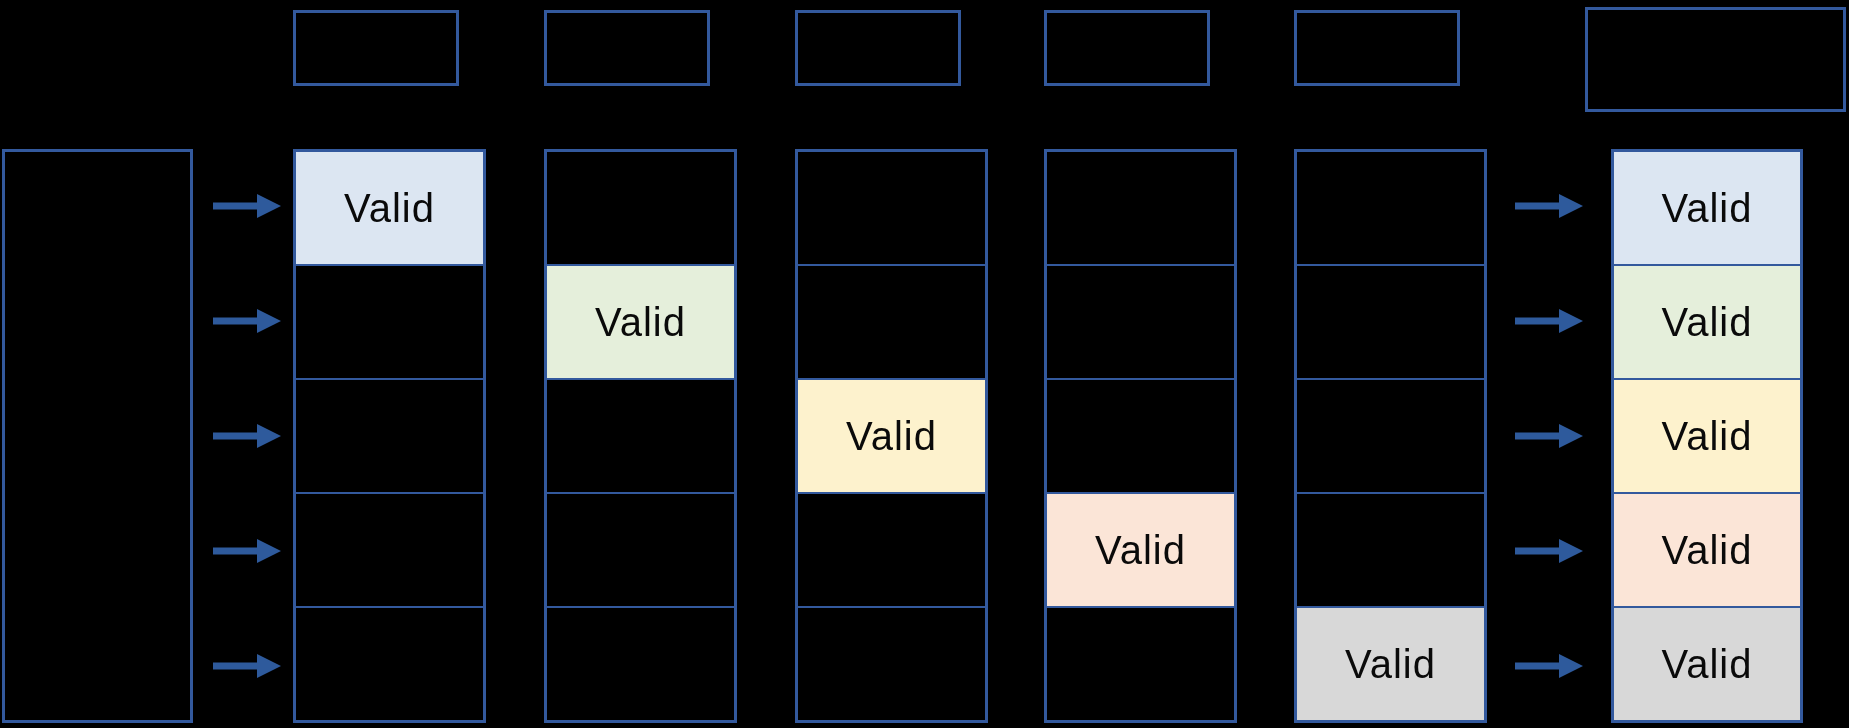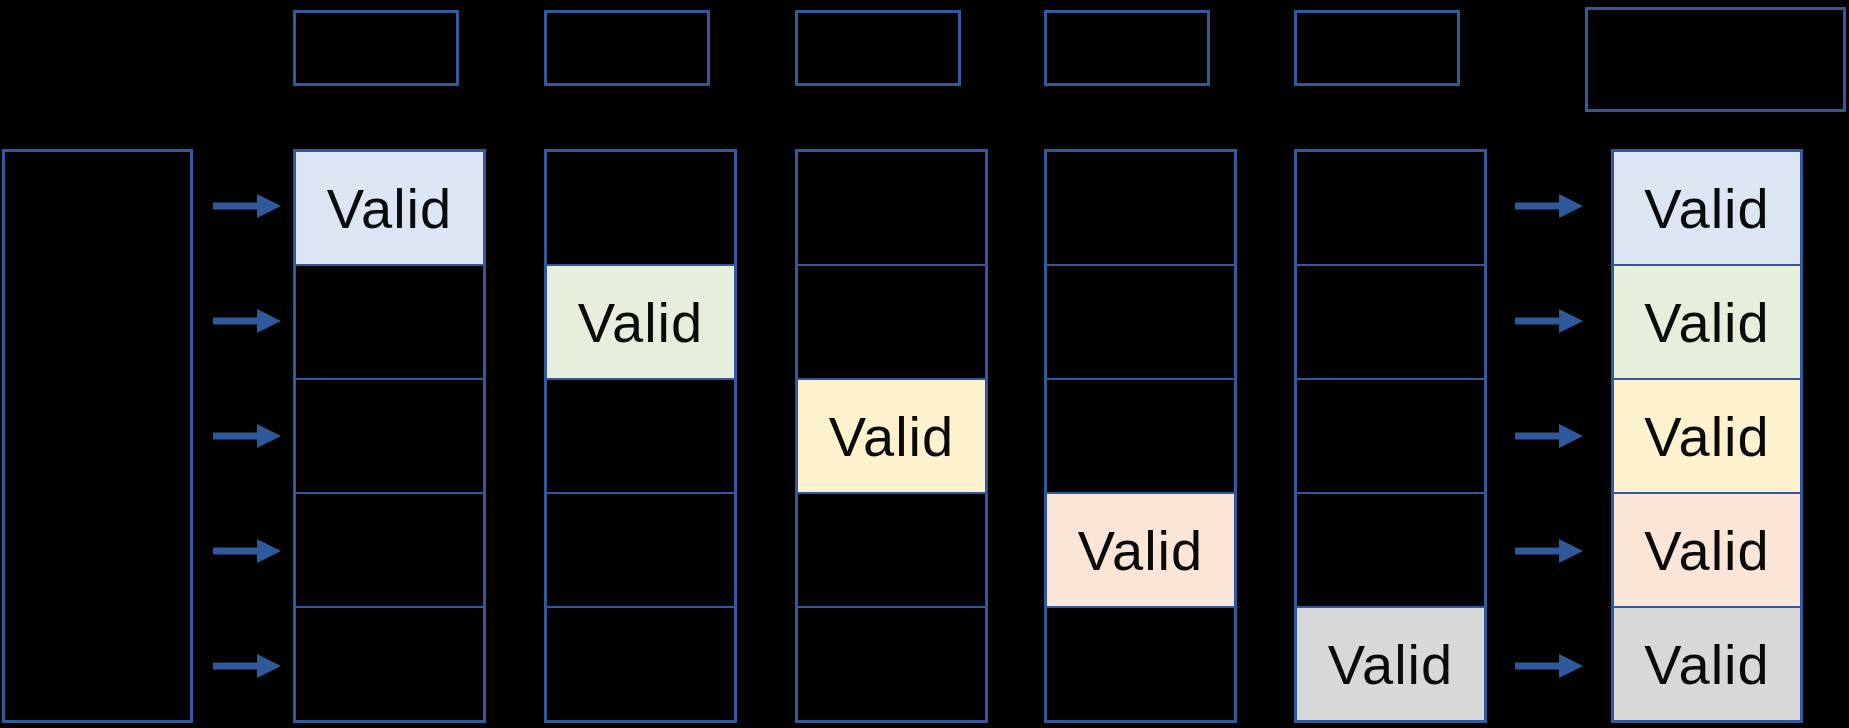--- a/index.html
+++ b/index.html
@@ -48,21 +48,21 @@
     box-sizing: border-box;
     display: flex;
     flex-direction: column;
   }
   .cell {
     flex: 1;
     border-top: 2px solid var(--border_color, #33599d);
     display: flex;
     align-items: center;
     justify-content: center;
-    font-size: 56px;
+    font-size: 40px;
     letter-spacing: 1px;
     color: var(--text_color, #000);
     overflow: hidden;
   }
   .cell:first-child { border-top: none; }
   .fill-blue   { background: var(--fill-blue,   #dce6f2); }
   .fill-green  { background: var(--fill-green,  #e5efdb); }
   .fill-yellow { background: var(--fill-yellow, #fdf2cd); }
   .fill-peach  { background: var(--fill-peach,  #fbe5d7); }
   .fill-gray   { background: var(--fill-gray,   #d8d8d8); }

